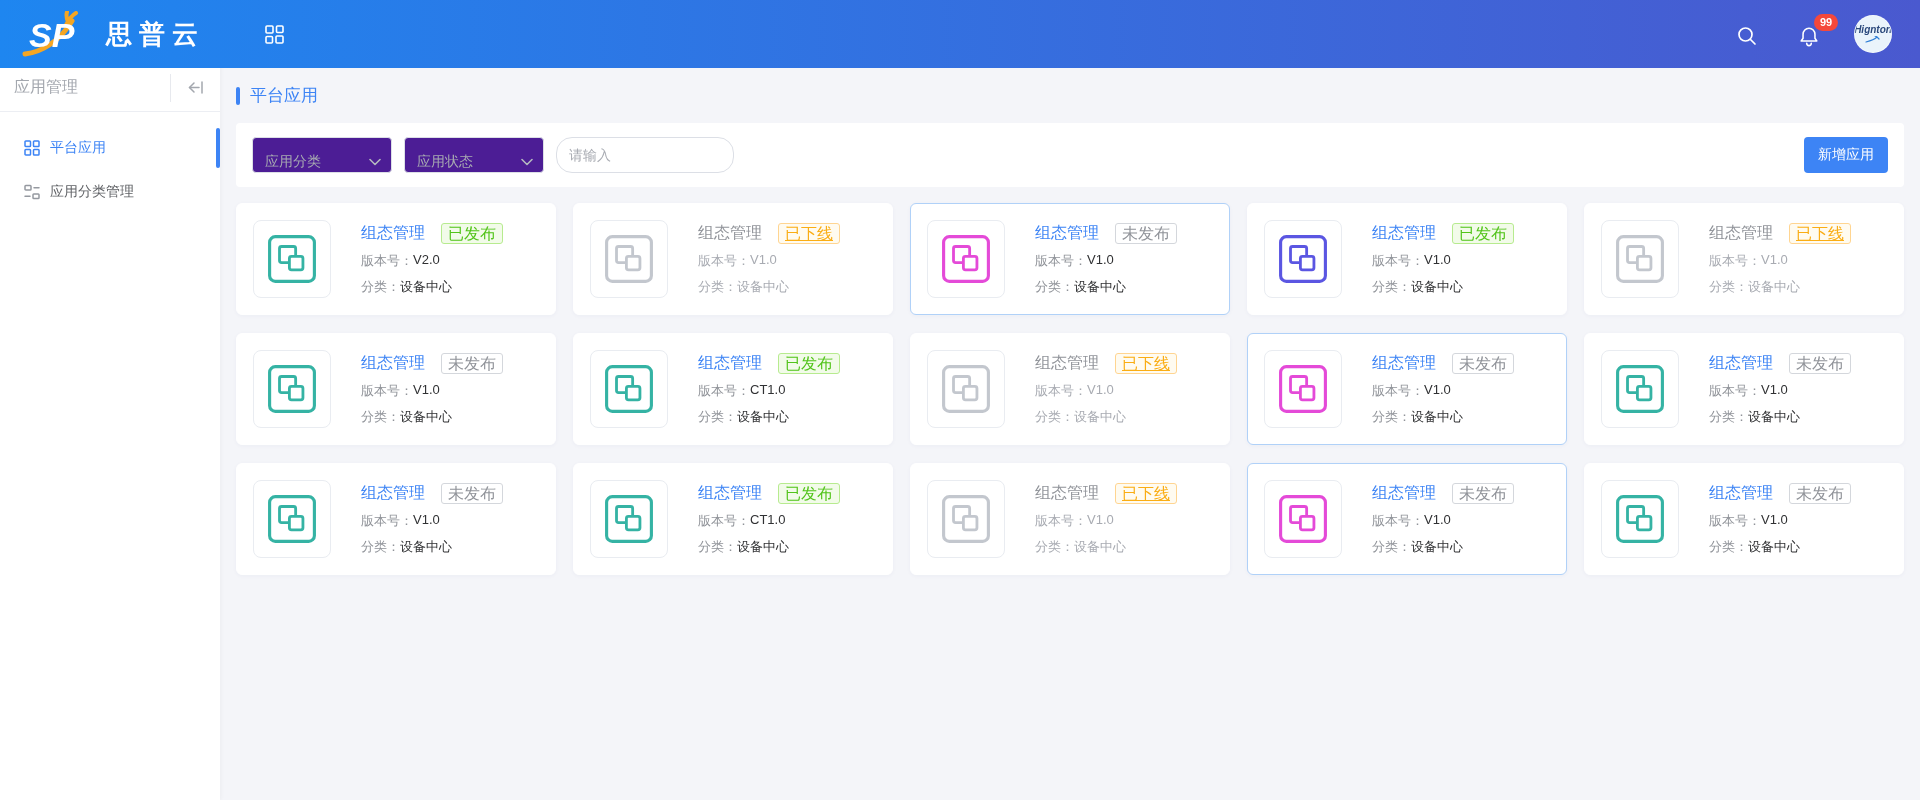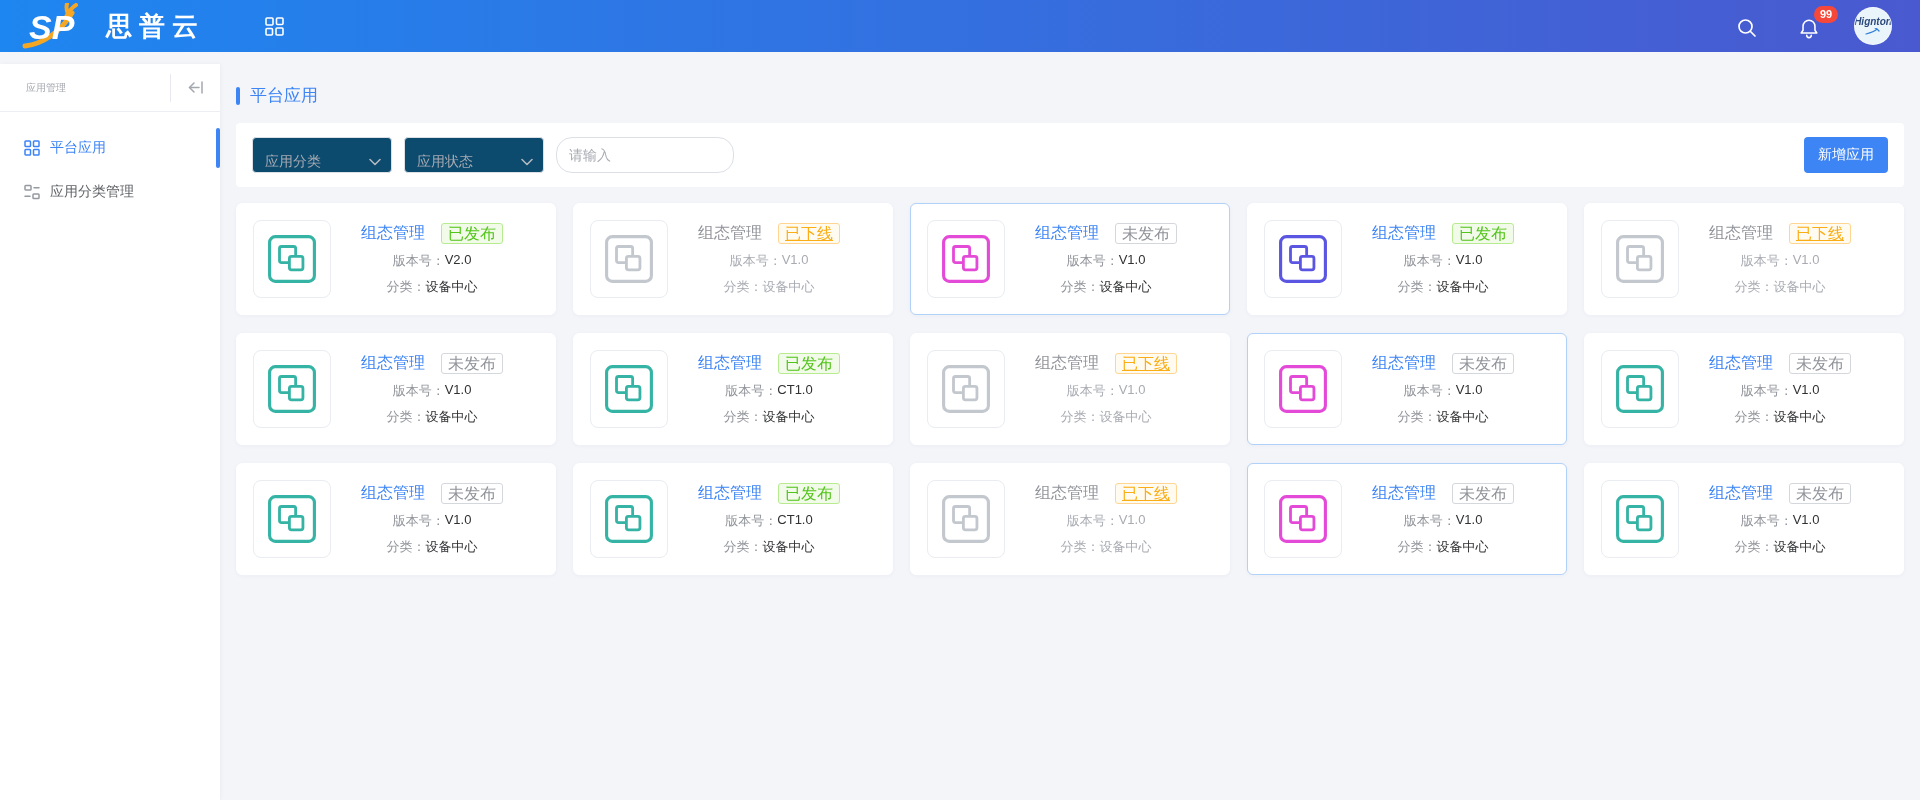--- a/index.html
+++ b/index.html
@@ -5,21 +5,21 @@
   * { margin:0; padding:0; box-sizing:border-box; }
   html,body { width:1920px; height:800px; overflow:hidden; }
   body {
     font-family:"Liberation Sans","DejaVu Sans",sans-serif;
     background:var(--page-bg,#f4f5f9);
     color:#303133;
   }
 
   
   .header {
-    height:52px; width:100%;
+    height:68px; width:100%;
     background:linear-gradient(90deg,var(--header-start,#1e86f0) 0%,var(--header-end,#4a59cf) 100%);
     display:flex; align-items:center; padding:0 28px 0 22px; position:relative; z-index:5;
   }
   .logo-wrap { display:flex; align-items:center; gap:14px; }
   .logo-mark { width:66px; height:46px; display:block; }
   .brand { color:#fff; font-size:26px; font-weight:bold; letter-spacing:7px; margin-left:4px; }
   .apps-btn { margin-left:54px; width:30px; height:30px; display:flex; align-items:center; justify-content:center; cursor:pointer; }
   .header-right { margin-left:auto; display:flex; align-items:flex-end; gap:28px; }
   .hicon { width:34px; height:34px; display:flex; align-items:center; justify-content:center; cursor:pointer; position:relative; }
   .num-badge {
@@ -35,21 +35,21 @@
   .avatar-swoosh { width:16px; height:7px; margin-top:1px; }
 
   
   .sidebar {
     position:absolute; left:0; top:64px; width:220px; height:736px; background:#fff;
     box-shadow:1px 0 4px rgba(0,0,0,.04);
   }
   .sidebar-head {
     height:48px; display:flex; align-items:center; border-bottom:1px solid #eceef3;
   }
-  .sidebar-title { flex:1; padding-left:26px; font-size:10px; color:#a3a7ae; }
+  .sidebar-title { flex:1; padding-left:14px; font-size:16px; color:#a3a7ae; }
   .collapse-btn {
     width:50px; height:28px; display:flex; align-items:center; justify-content:center;
     border-left:1px solid #e7e9ee; cursor:pointer;
   }
   .menu { padding-top:14px; }
   .menu-item {
     height:44px; display:flex; align-items:center; gap:10px; padding-left:24px;
     font-size:14px; color:#606266; cursor:pointer; position:relative;
   }
   .menu-item .mi-icon { display:flex; color:#9599a0; }
@@ -64,21 +64,21 @@
   .main { position:absolute; left:220px; top:64px; width:1700px; height:736px; padding:20px 16px 0 16px; }
   .section-title { display:flex; align-items:center; gap:10px; }
   .title-bar { width:4px; height:18px; background:var(--accent,#3d84f5); border-radius:2px; }
   .section-title span { font-size:17px; color:var(--accent,#3d84f5); font-weight:500; }
 
   .filter-panel {
     margin-top:16px; background:#fff; border-radius:4px; padding:14px 16px;
     display:flex; align-items:center; gap:12px;
   }
   .fake-select {
-    width:140px; height:36px; border:1px solid #dcdfe6; border-radius:4px; background:#0c4a6e;
+    width:140px; height:36px; border:1px solid #dcdfe6; border-radius:4px; background:#4c1d95;
     display:flex; align-items:center; padding:14px 10px 0 12px; cursor:pointer;
   }
   .fake-select .ph { flex:1; font-size:14px; color:#a8abb2; }
   .search-input {
     width:178px; height:36px; border:1px solid #dcdfe6; border-radius:16px; padding:0 12px;
     font-size:14px; color:#303133; outline:none; font-family:inherit;
   }
   .search-input::placeholder { color:#a8abb2; }
   .add-btn {
     margin-left:auto; height:36px; padding:0 14px; background:var(--accent,#3d84f5);
@@ -103,21 +103,21 @@
   .card-title-row { display:flex; align-items:center; }
   .card-title { font-size:16px; color:var(--accent,#3d84f5); text-decoration:none; white-space:nowrap; }
   .card.disabled .card-title { color:#909399; }
   .badge {
     margin-left:16px; font-size:16px; line-height:19px; padding:0 6px; border-radius:3px;
     border:1px solid transparent; white-space:nowrap;
   }
   .badge.published { color:#52c41a; background:#f2fbe9; border-color:#b7eb8f; }
   .badge.offline   { color:#faad14; background:#fffbf0; border-color:#ffd591;text-decoration:underline; }
   .badge.unpublished { color:#909399; background:#fff; border-color:#d4d7dc; }
-  .card-line { margin-top:8px; font-size:13px; display:flex; white-space:nowrap;justify-content:center; }
+  .card-line { margin-top:8px; font-size:13px; display:flex; white-space:nowrap; }
   .card-line .lbl { color:#909399; }
   .card-line .val { color:#303133; font-weight:500; }
   .card.disabled .card-line .lbl, .card.disabled .card-line .val { color:#a8abb2; font-weight:400; }
 </style>
 </head>
 <body style="--accent: #3d84f5; --header-start: #1e86f0; --header-end: #4a59cf; --page-bg: #f4f5f9; --status-published-color: #52c41a; --status-offline-color: #faad14; --status-unpublished-color: #909399;">
 
 <div class="header">
   <div class="logo-wrap">
     <svg class="logo-mark" viewBox="0 0 66 46">

